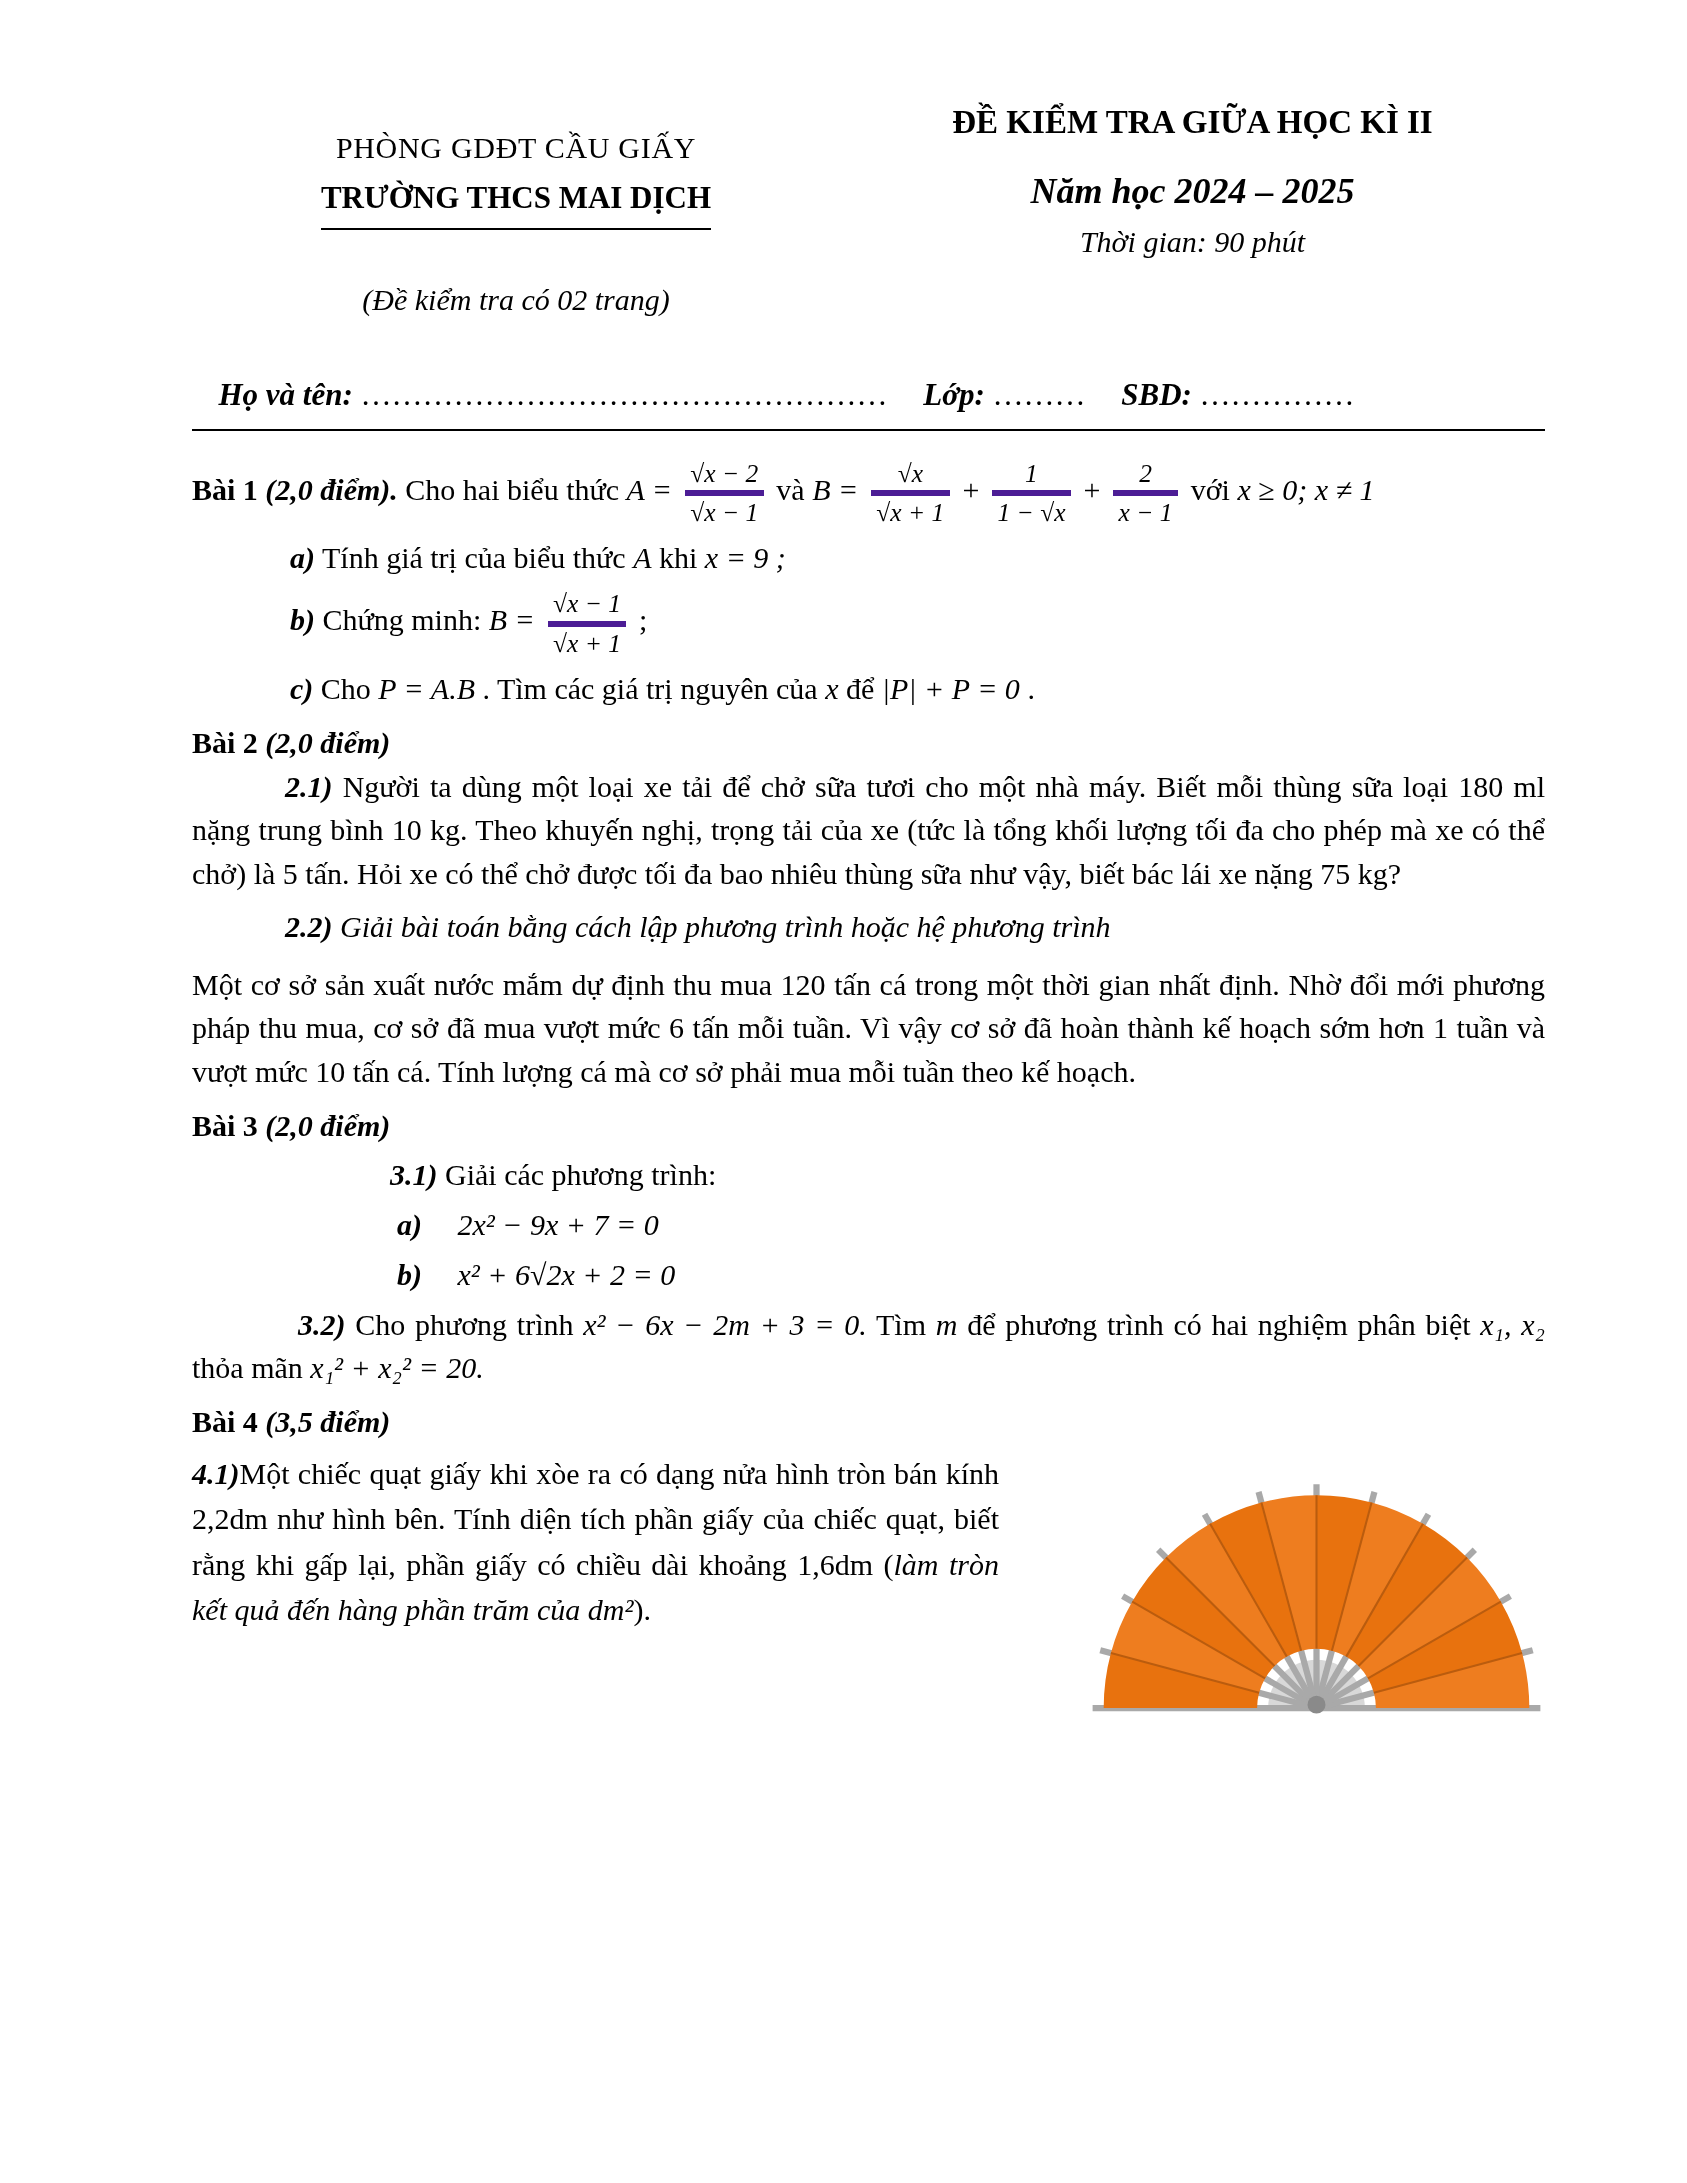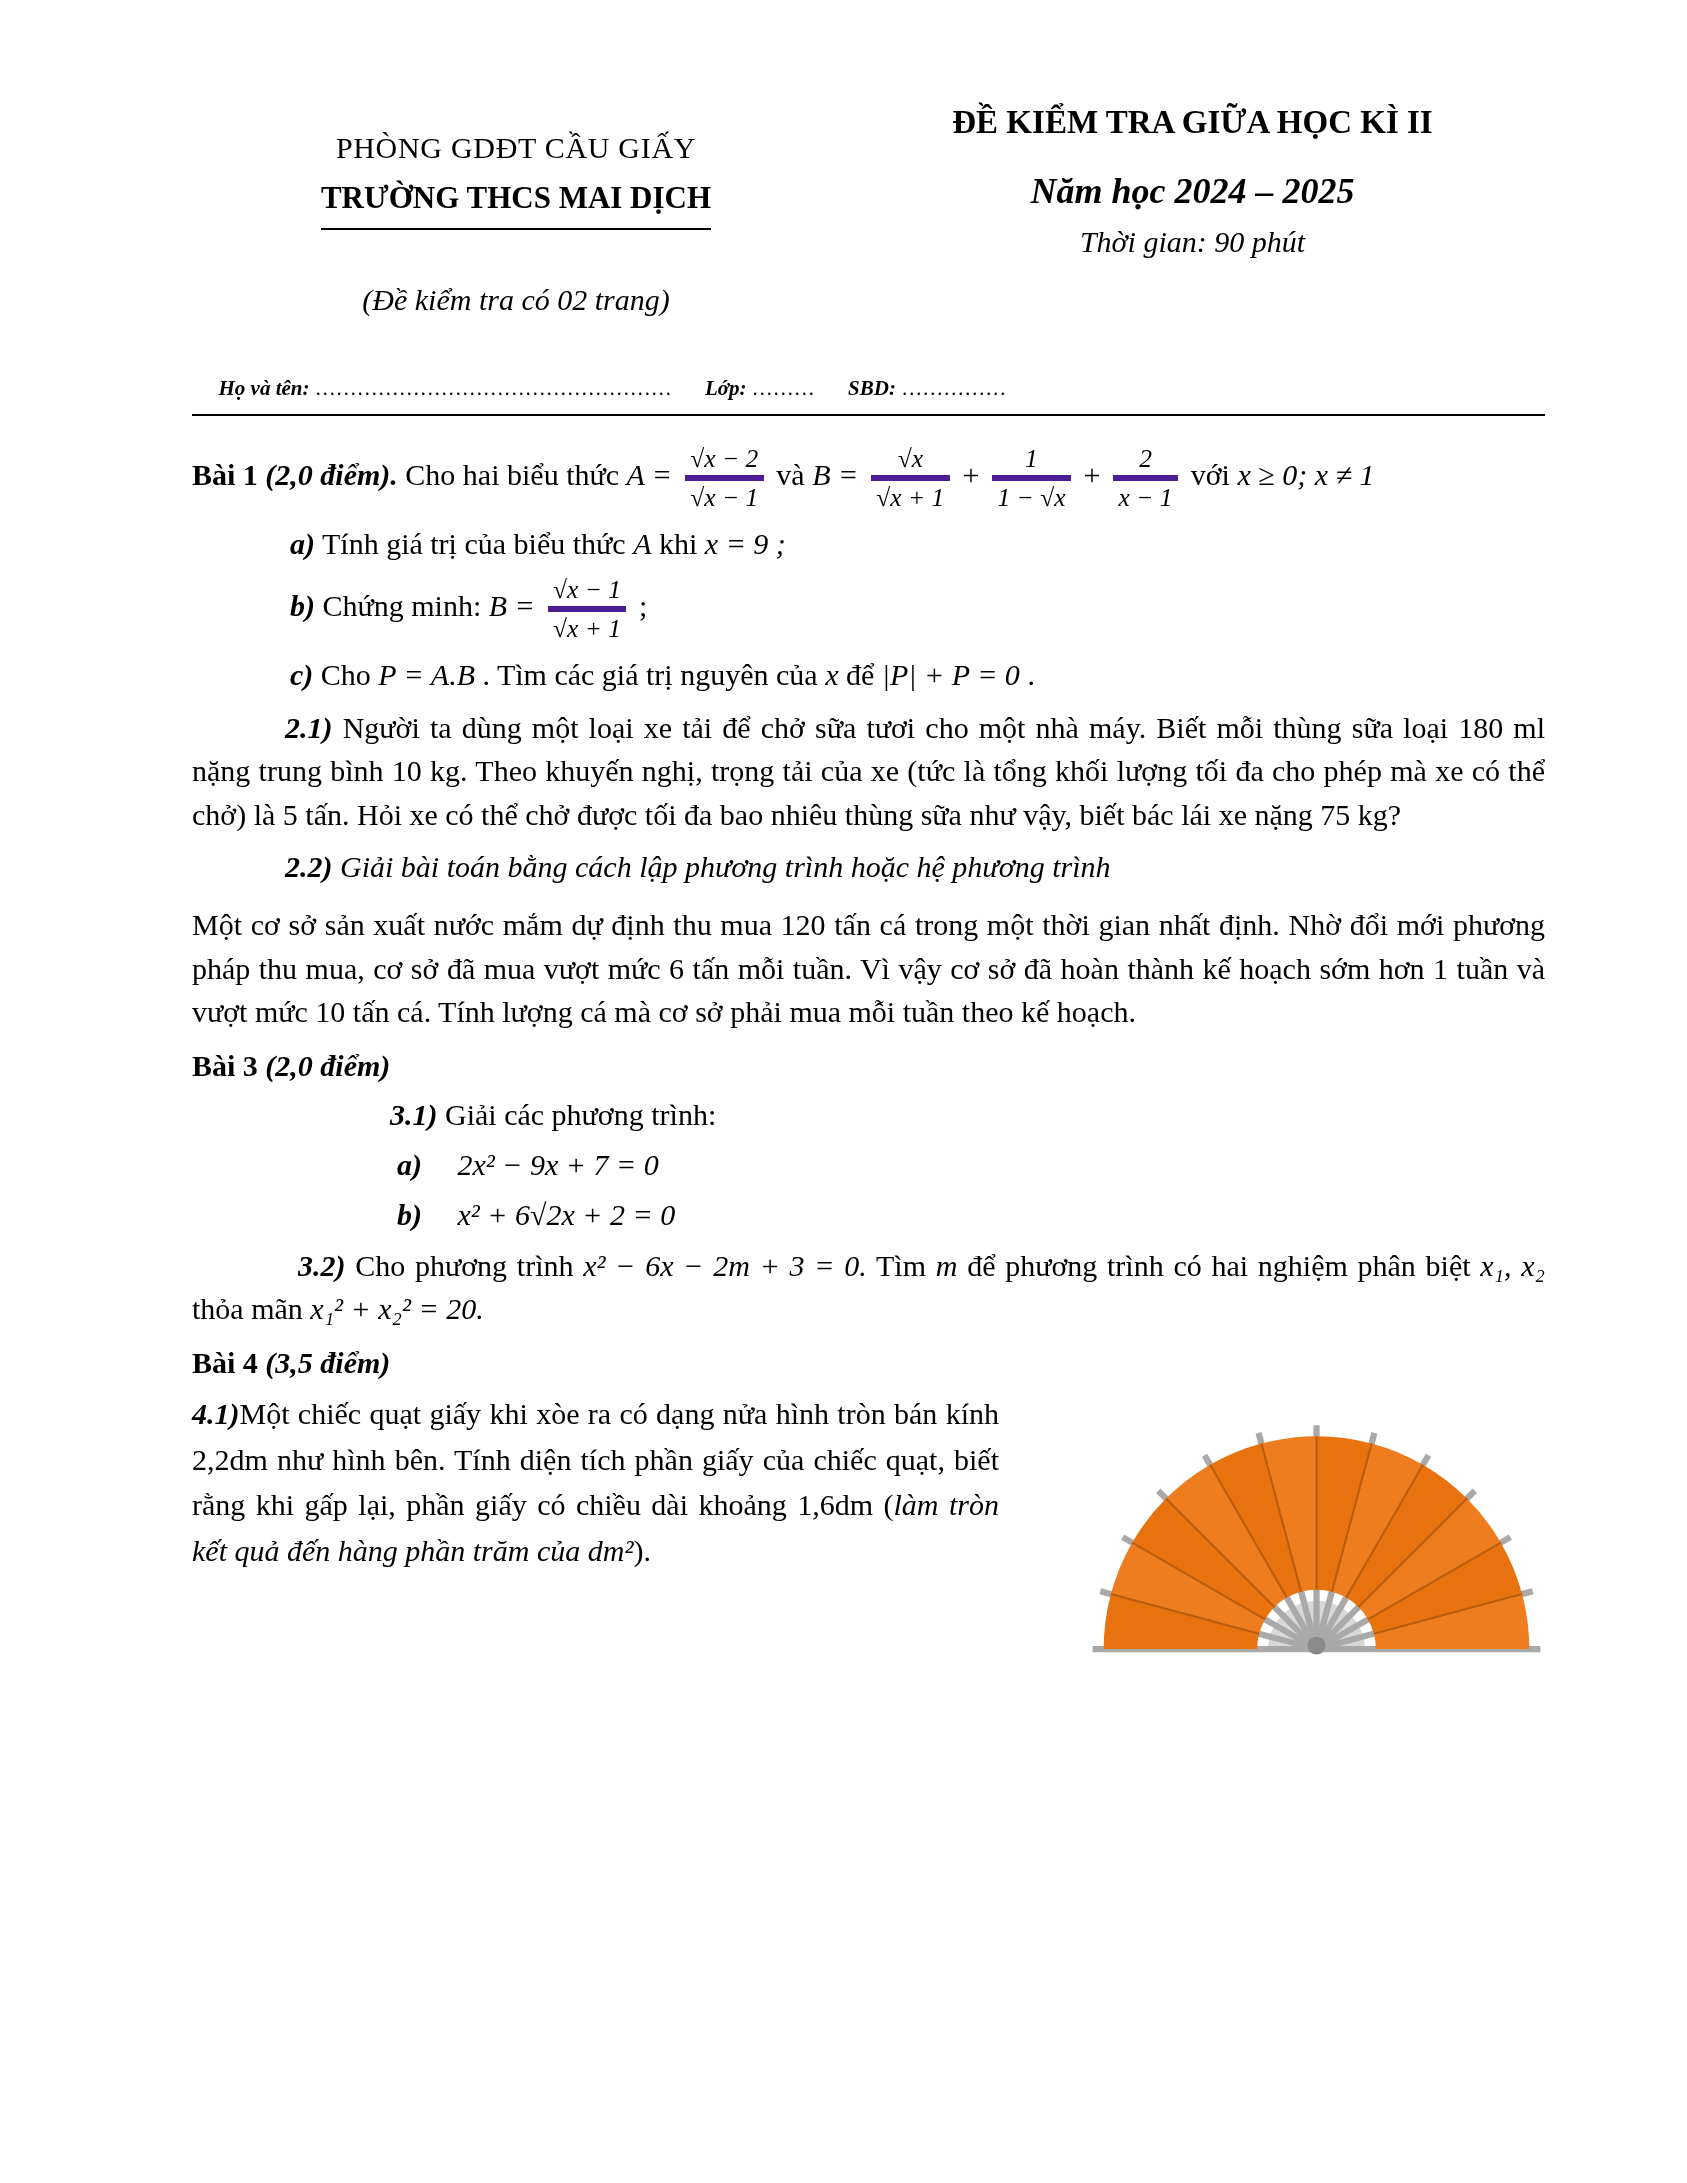--- a/index.html
+++ b/index.html
@@ -21,21 +21,21 @@
   .school-text { display: inline-block; border-bottom: 2px solid #000; padding-bottom: 7px; }
   .note { font-style: italic; margin-top: 48px; font-size: 30px; }
   .exam-title { font-weight: bold; font-size: 33px; }
   .exam-year { font-weight: bold; font-style: italic; font-size: 36px; margin-top: 18px; }
   .exam-subject { font-weight: bold; font-size: 31px; margin-top: 2.6px; }
   .exam-time { font-style: italic; font-size: 30px; margin-top: 2.6px; }
 
   
   .student-line {
     margin-top: 52px; border-bottom: 2.6px solid #000;
-    padding: 0 0 10.6px 26.5px; font-size: 21px; white-space: nowrap;
+    padding: 0 0 10.6px 26.5px; font-size: 31px; white-space: nowrap;
   }
   .sp { margin-left: 28px; }
 
   
   .b  { font-weight: bold; }
   .i  { font-style: italic; }
   .bi { font-weight: bold; font-style: italic; }
   .mi { font-style: italic; }
 
   .frac { display: inline-block; vertical-align: middle; text-align: center;
@@ -131,20 +131,24 @@
       <span class="mi">P = A.B</span>
       <span>. Tìm các giá trị nguyên của</span>
       <span class="mi">x</span>
       <span>để</span>
       <span class="mi">|P| + P = 0</span>
       <span>.</span>
     </div>
   </section>
 
   <section>
+    <div class="bai-title">
+      <span class="b">Bài 2</span>
+      <span class="bi">(2,0 điểm)</span>
+    </div>
     <p class="just ind">
       <span class="bi">2.1)</span>
       <span>Người ta dùng một loại xe tải để chở sữa tươi cho một nhà máy. Biết mỗi thùng sữa loại 180 ml nặng trung bình 10 kg. Theo khuyến nghị, trọng tải của xe (tức là tổng khối lượng tối đa cho phép mà xe có thể chở) là 5 tấn. Hỏi xe có thể chở được tối đa bao nhiêu thùng sữa như vậy, biết bác lái xe nặng 75 kg?</span>
     </p>
     <div class="s22-line">
       <span class="bi">2.2)</span>
       <span class="i">Giải bài toán bằng cách lập phương trình hoặc hệ phương trình</span>
     </div>
     <p class="just p22">Một cơ sở sản xuất nước mắm dự định thu mua 120 tấn cá trong một thời gian nhất định. Nhờ đổi mới phương pháp thu mua, cơ sở đã mua vượt mức 6 tấn mỗi tuần. Vì vậy cơ sở đã hoàn thành kế hoạch sớm hơn 1 tuần và vượt mức 10 tấn cá. Tính lượng cá mà cơ sở phải mua mỗi tuần theo kế hoạch.</p>
   </section>

